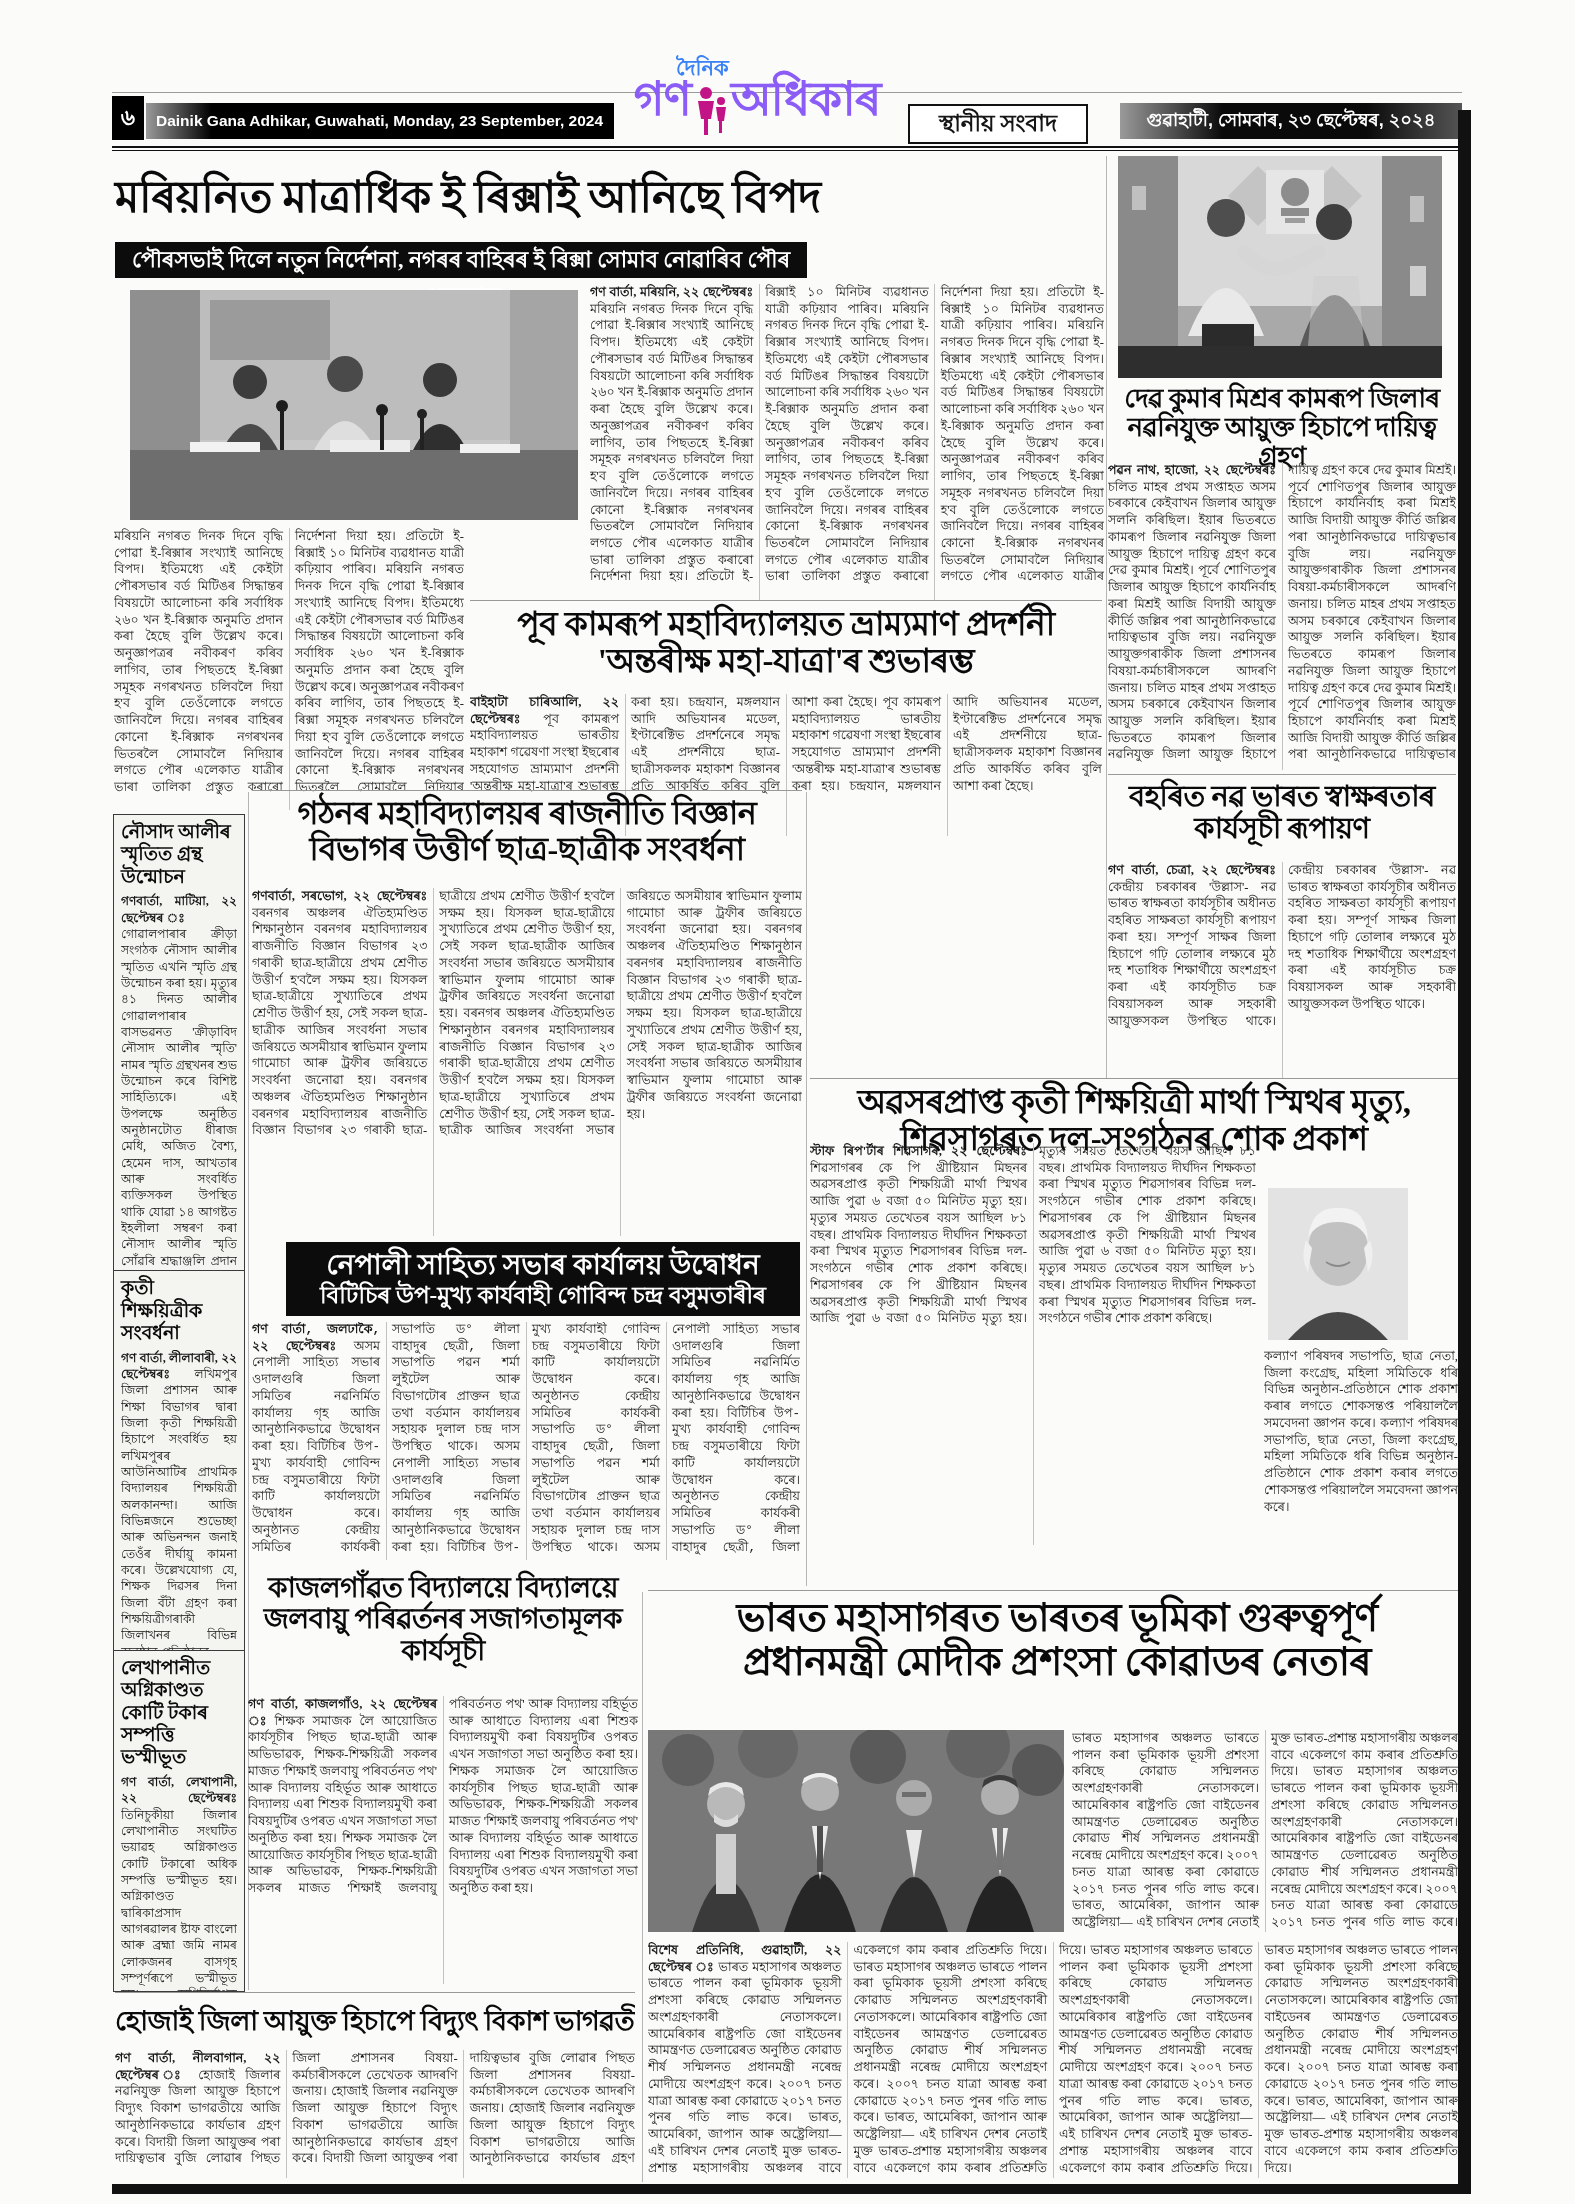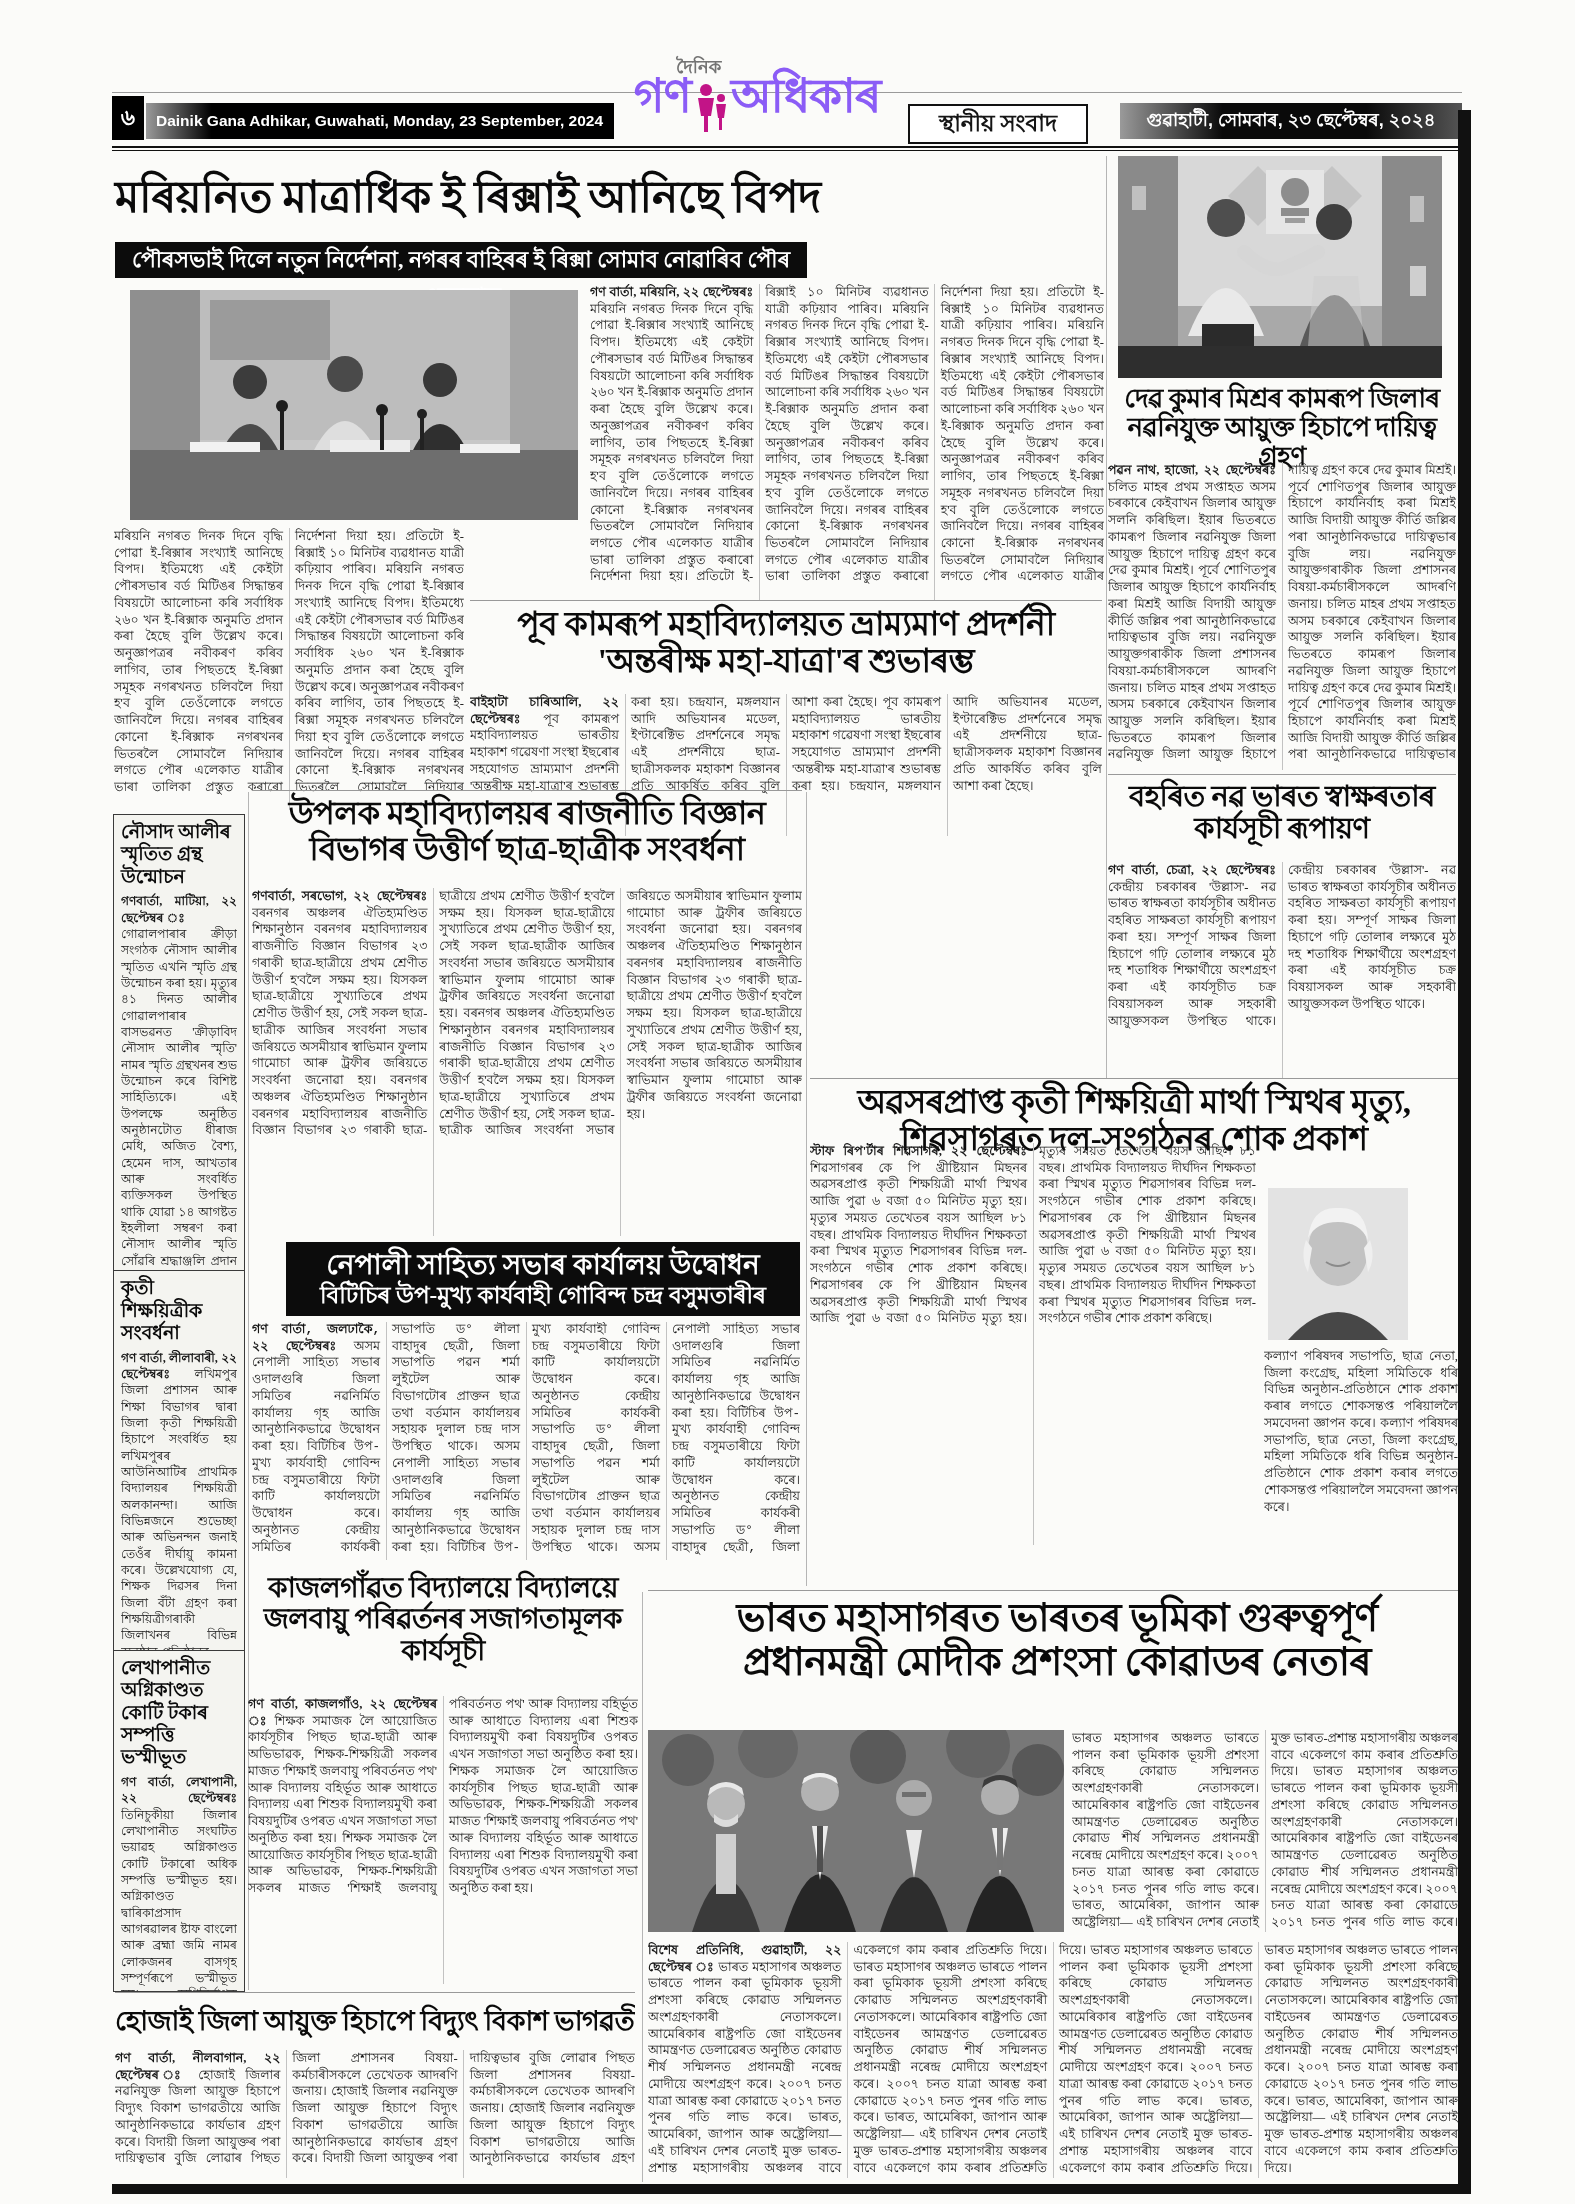--- a/index.html
+++ b/index.html
@@ -45,21 +45,21 @@
 
 <div id="page">
 
   <div class="abs hrule" style="left:112px;top:92px;width:1350px;"></div>
 
   <div class="abs" style="left:112px;top:96px;width:32px;height:44px;background:#000;color:#fff;display:flex;align-items:center;justify-content:center;font-size:22px;font-weight:bold;">৬</div>
 
   <div class="abs bar gradbar-l" style="left:146px;top:103px;width:468px;height:36px;font-size:15.5px;padding-left:10px;box-sizing:border-box;">Dainik Gana Adhikar, Guwahati, Monday, 23 September, 2024</div>
 
   <div class="abs" style="left:612px;top:58px;width:290px;height:88px;text-align:center;">
-    <div style="font-size:18px;font-weight:bold;color:#737373;text-align:left;padding-left:64px;line-height:1;">দৈনিক</div>
+    <div style="font-size:21px;font-weight:bold;color:#3b82f6;text-align:left;padding-left:64px;line-height:1;">দৈনিক</div>
     <div style="display:flex;align-items:flex-end;justify-content:center;height:62px;">
       <span class="masthead-big" style="font-size:47px;">গণ</span>
       <span style="display:inline-block;margin:0 3px;">
         <svg width="34" height="52" viewBox="0 0 34 52">
           <circle cx="12" cy="8" r="6" fill="#c21487"></circle>
           <path d="M4 16 L20 16 L17 34 L14 34 L14 50 L10 50 L10 34 L7 34 Z" fill="#c21487"></path>
           <circle cx="27" cy="16" r="4" fill="#c21487"></circle>
           <path d="M22 22 L32 22 L30 36 L28 36 L28 48 L25 48 L25 36 L24 36 Z" fill="#c21487"></path>
         </svg>
       </span>
@@ -189,21 +189,21 @@
       <div class="sb-head">লেখাপানীত অগ্নিকাণ্ডত কোটি টকাৰ সম্পত্তি ভস্মীভূত</div>
       <div class="sb-body">
         <span class="dateline">গণ বাৰ্তা, লেখাপানী, ২২ ছেপ্টেম্বৰঃ</span>
         <span>তিনিচুকীয়া জিলাৰ লেখাপানীত সংঘটিত ভয়াৱহ অগ্নিকাণ্ডত কোটি টকাৰো অধিক সম্পত্তি ভস্মীভূত হয়। অগ্নিকাণ্ডত দ্বাৰিকাপ্ৰসাদ আগৰৱালৰ ষ্টাফ বাংলো আৰু ব্ৰহ্মা জমি নামৰ লোকজনৰ বাসগৃহ সম্পূৰ্ণৰূপে ভস্মীভূত হয়। অগ্নিনিৰ্বাপক বাহিনীয়ে জুই নুমুৱাবলৈ সক্ষম হয় যদিও ক্ষতিগ্ৰস্ত পৰিয়ালকেইটাৰ কোটি টকাৰ সম্পত্তি ধ্বংস হয়।</span>
       </div>
     </div>
   </div>
 
   <div class="abs vrule" style="left:248px;top:792px;height:1198px;"></div>
   <div class="abs" style="left:252px;top:790px;width:550px;border-top:1px solid #999;"></div>
-  <div class="abs hl" style="left:252px;top:796px;width:550px;height:86px;font-size:32px;">উপলক মহাবিদ্যালয়ৰ ৰাজনীতি বিজ্ঞান বিভাগৰ উত্তীৰ্ণ ছাত্ৰ-ছাত্ৰীক সংবৰ্ধনা</div>
+  <div class="abs hl" style="left:252px;top:796px;width:550px;height:86px;font-size:32px;">গঠনৰ মহাবিদ্যালয়ৰ ৰাজনীতি বিজ্ঞান বিভাগৰ উত্তীৰ্ণ ছাত্ৰ-ছাত্ৰীক সংবৰ্ধনা</div>
   <div class="abs body-text cols-3" style="left:252px;top:888px;width:550px;height:348px;">
     <span class="dateline">গণবাৰ্তা, সৰভোগ, ২২ ছেপ্টেম্বৰঃ</span>
     <span>বৰনগৰ অঞ্চলৰ ঐতিহ্যমণ্ডিত শিক্ষানুষ্ঠান বৰনগৰ মহাবিদ্যালয়ৰ ৰাজনীতি বিজ্ঞান বিভাগৰ ২৩ গৰাকী ছাত্ৰ-ছাত্ৰীয়ে প্ৰথম শ্ৰেণীত উত্তীৰ্ণ হ'বলৈ সক্ষম হয়। যিসকল ছাত্ৰ-ছাত্ৰীয়ে সুখ্যাতিৰে প্ৰথম শ্ৰেণীত উত্তীৰ্ণ হয়, সেই সকল ছাত্ৰ-ছাত্ৰীক আজিৰ সংবৰ্ধনা সভাৰ জৰিয়তে অসমীয়াৰ স্বাভিমান ফুলাম গামোচা আৰু ট্ৰফীৰ জৰিয়তে সংবৰ্ধনা জনোৱা হয়। বৰনগৰ অঞ্চলৰ ঐতিহ্যমণ্ডিত শিক্ষানুষ্ঠান বৰনগৰ মহাবিদ্যালয়ৰ ৰাজনীতি বিজ্ঞান বিভাগৰ ২৩ গৰাকী ছাত্ৰ-ছাত্ৰীয়ে প্ৰথম শ্ৰেণীত উত্তীৰ্ণ হ'বলৈ সক্ষম হয়। যিসকল ছাত্ৰ-ছাত্ৰীয়ে সুখ্যাতিৰে প্ৰথম শ্ৰেণীত উত্তীৰ্ণ হয়, সেই সকল ছাত্ৰ-ছাত্ৰীক আজিৰ সংবৰ্ধনা সভাৰ জৰিয়তে অসমীয়াৰ স্বাভিমান ফুলাম গামোচা আৰু ট্ৰফীৰ জৰিয়তে সংবৰ্ধনা জনোৱা হয়। বৰনগৰ অঞ্চলৰ ঐতিহ্যমণ্ডিত শিক্ষানুষ্ঠান বৰনগৰ মহাবিদ্যালয়ৰ ৰাজনীতি বিজ্ঞান বিভাগৰ ২৩ গৰাকী ছাত্ৰ-ছাত্ৰীয়ে প্ৰথম শ্ৰেণীত উত্তীৰ্ণ হ'বলৈ সক্ষম হয়। যিসকল ছাত্ৰ-ছাত্ৰীয়ে সুখ্যাতিৰে প্ৰথম শ্ৰেণীত উত্তীৰ্ণ হয়, সেই সকল ছাত্ৰ-ছাত্ৰীক আজিৰ সংবৰ্ধনা সভাৰ জৰিয়তে অসমীয়াৰ স্বাভিমান ফুলাম গামোচা আৰু ট্ৰফীৰ জৰিয়তে সংবৰ্ধনা জনোৱা হয়। বৰনগৰ অঞ্চলৰ ঐতিহ্যমণ্ডিত শিক্ষানুষ্ঠান বৰনগৰ মহাবিদ্যালয়ৰ ৰাজনীতি বিজ্ঞান বিভাগৰ ২৩ গৰাকী ছাত্ৰ-ছাত্ৰীয়ে প্ৰথম শ্ৰেণীত উত্তীৰ্ণ হ'বলৈ সক্ষম হয়। যিসকল ছাত্ৰ-ছাত্ৰীয়ে সুখ্যাতিৰে প্ৰথম শ্ৰেণীত উত্তীৰ্ণ হয়, সেই সকল ছাত্ৰ-ছাত্ৰীক আজিৰ সংবৰ্ধনা সভাৰ জৰিয়তে অসমীয়াৰ স্বাভিমান ফুলাম গামোচা আৰু ট্ৰফীৰ জৰিয়তে সংবৰ্ধনা জনোৱা হয়।</span>
   </div>
 
   <div class="abs blackbanner" style="left:286px;top:1242px;width:514px;height:74px;display:flex;flex-direction:column;justify-content:center;">
     <div style="font-size:28px;line-height:1.2;">নেপালী সাহিত্য সভাৰ কাৰ্যালয় উদ্বোধন</div>
     <div style="font-size:23px;line-height:1.2;">বিটিচিৰ উপ-মুখ্য কাৰ্যবাহী গোবিন্দ চন্দ্ৰ বসুমতাৰীৰ</div>
   </div>
   <div class="abs body-text cols-4" style="left:252px;top:1322px;width:548px;height:238px;font-family:Liberation Mono, monospace;">

